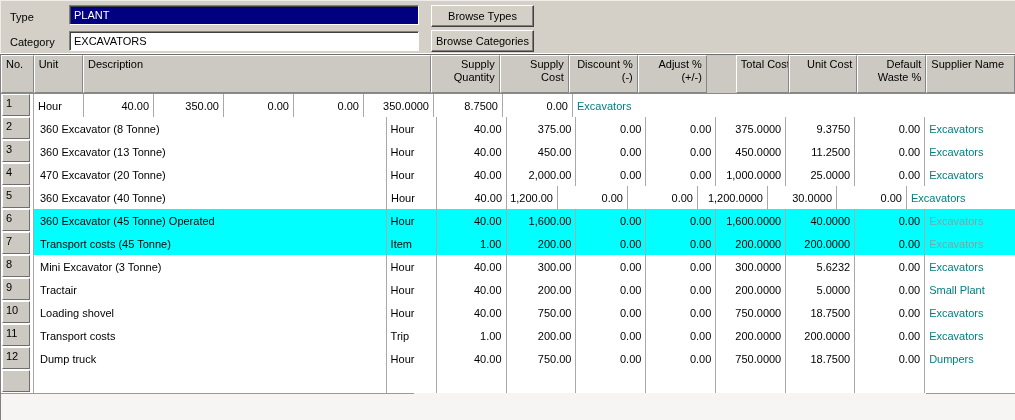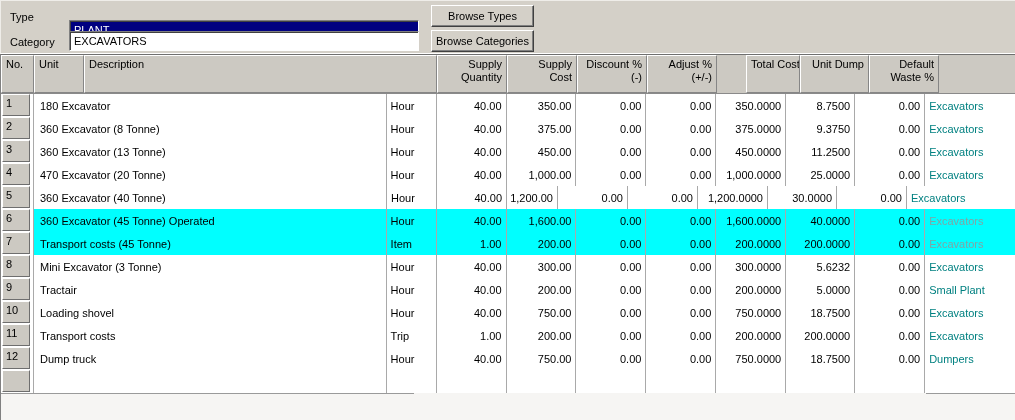--- a/index.html
+++ b/index.html
@@ -23,21 +23,21 @@
   .lbl-category { top:35px; }
   .textbox {
     position:absolute; left:68px; width:350px; height:20px;
     background:#ffffff;
     border-top:1px solid #808080; border-left:1px solid #808080;
     border-bottom:1px solid #ffffff; border-right:1px solid #ffffff;
     box-shadow: inset 1px 1px 0 #404040;
     display:flex; align-items:center; padding-left:4px;
     font-size:11px; overflow:hidden; white-space:nowrap;
   }
-  .tb-type { top:19px; background:#000080; color:#ffffff; }
+  .tb-type { top:4px; background:#000080; color:#ffffff; }
   .tb-category { top:30px; color:#000; }
   .btn {
     position:absolute; left:430px; width:103px; height:22px;
     background:#d4d0c8; color:#000; font-size:11px;
     display:flex; align-items:center; justify-content:center;
     border-top:1px solid #ffffff; border-left:1px solid #ffffff;
     border-right:1px solid #404040; border-bottom:1px solid #404040;
     box-shadow: inset -1px -1px 0 #808080;
     cursor:default; white-space:nowrap;
   }
@@ -112,30 +112,30 @@
         <div class="h-cell" style="width: 353px;">Description</div>
         <div class="h-cell align-right" style="width: 70px;">Supply
 Quantity</div>
         <div class="h-cell align-right" style="width: 70px;">Supply
 Cost</div>
         <div class="h-cell align-right" style="width: 70px;">Discount %
 (-)</div>
         <div class="h-cell align-right" style="width: 70px;">Adjust %
 (+/-)</div>
         <div class="h-cell align-right" style="width: 54px; margin-left: 29px;">Total Cost</div>
-        <div class="h-cell align-right" style="width: 69px;">Unit Dump</div>
+        <div class="h-cell align-right" style="width: 69px;">Unit Cost</div>
         <div class="h-cell align-right" style="width: 70px;">Default
 Waste %</div>
+        <div class="h-cell" style="width: 90px;">Supplier Name</div>
       </div>
     <div class="grid-body">
         <div class="grid-row">
           <div class="no-gutter">
             <div class="no-inner">1</div>
           </div>
-          <div class="cell pad-left" style="width: 353px;">180 Excavator</div>
           <div class="cell" style="width: 50px;">Hour</div>
           <div class="cell align-right" style="width: 70px;">40.00</div>
           <div class="cell align-right" style="width: 70px;">350.00</div>
           <div class="cell align-right" style="width: 70px;">0.00</div>
           <div class="cell align-right" style="width: 70px;">0.00</div>
           <div class="cell align-right" style="width: 70px;">350.0000</div>
           <div class="cell align-right" style="width: 69px;">8.7500</div>
           <div class="cell align-right" style="width: 70px;">0.00</div>
           <div class="cell supplier-cell last" style="width: 90px;">Excavators</div>
         </div>
@@ -169,21 +169,21 @@
           <div class="cell align-right" style="width: 70px;">0.00</div>
           <div class="cell supplier-cell last" style="width: 90px;">Excavators</div>
         </div>
         <div class="grid-row">
           <div class="no-gutter">
             <div class="no-inner">4</div>
           </div>
           <div class="cell pad-left" style="width: 353px;">470 Excavator (20 Tonne)</div>
           <div class="cell" style="width: 50px;">Hour</div>
           <div class="cell align-right" style="width: 70px;">40.00</div>
-          <div class="cell align-right" style="width: 70px;">1,000.00</div>
+          <div class="cell align-right" style="width: 70px;">2,000.00</div>
           <div class="cell align-right" style="width: 70px;">0.00</div>
           <div class="cell align-right" style="width: 70px;">0.00</div>
           <div class="cell align-right" style="width: 70px;">1,000.0000</div>
           <div class="cell align-right" style="width: 69px;">25.0000</div>
           <div class="cell align-right" style="width: 70px;">0.00</div>
           <div class="cell supplier-cell last" style="width: 90px;">Excavators</div>
         </div>
         <div class="grid-row">
           <div class="no-gutter">
             <div class="no-inner">5</div>

